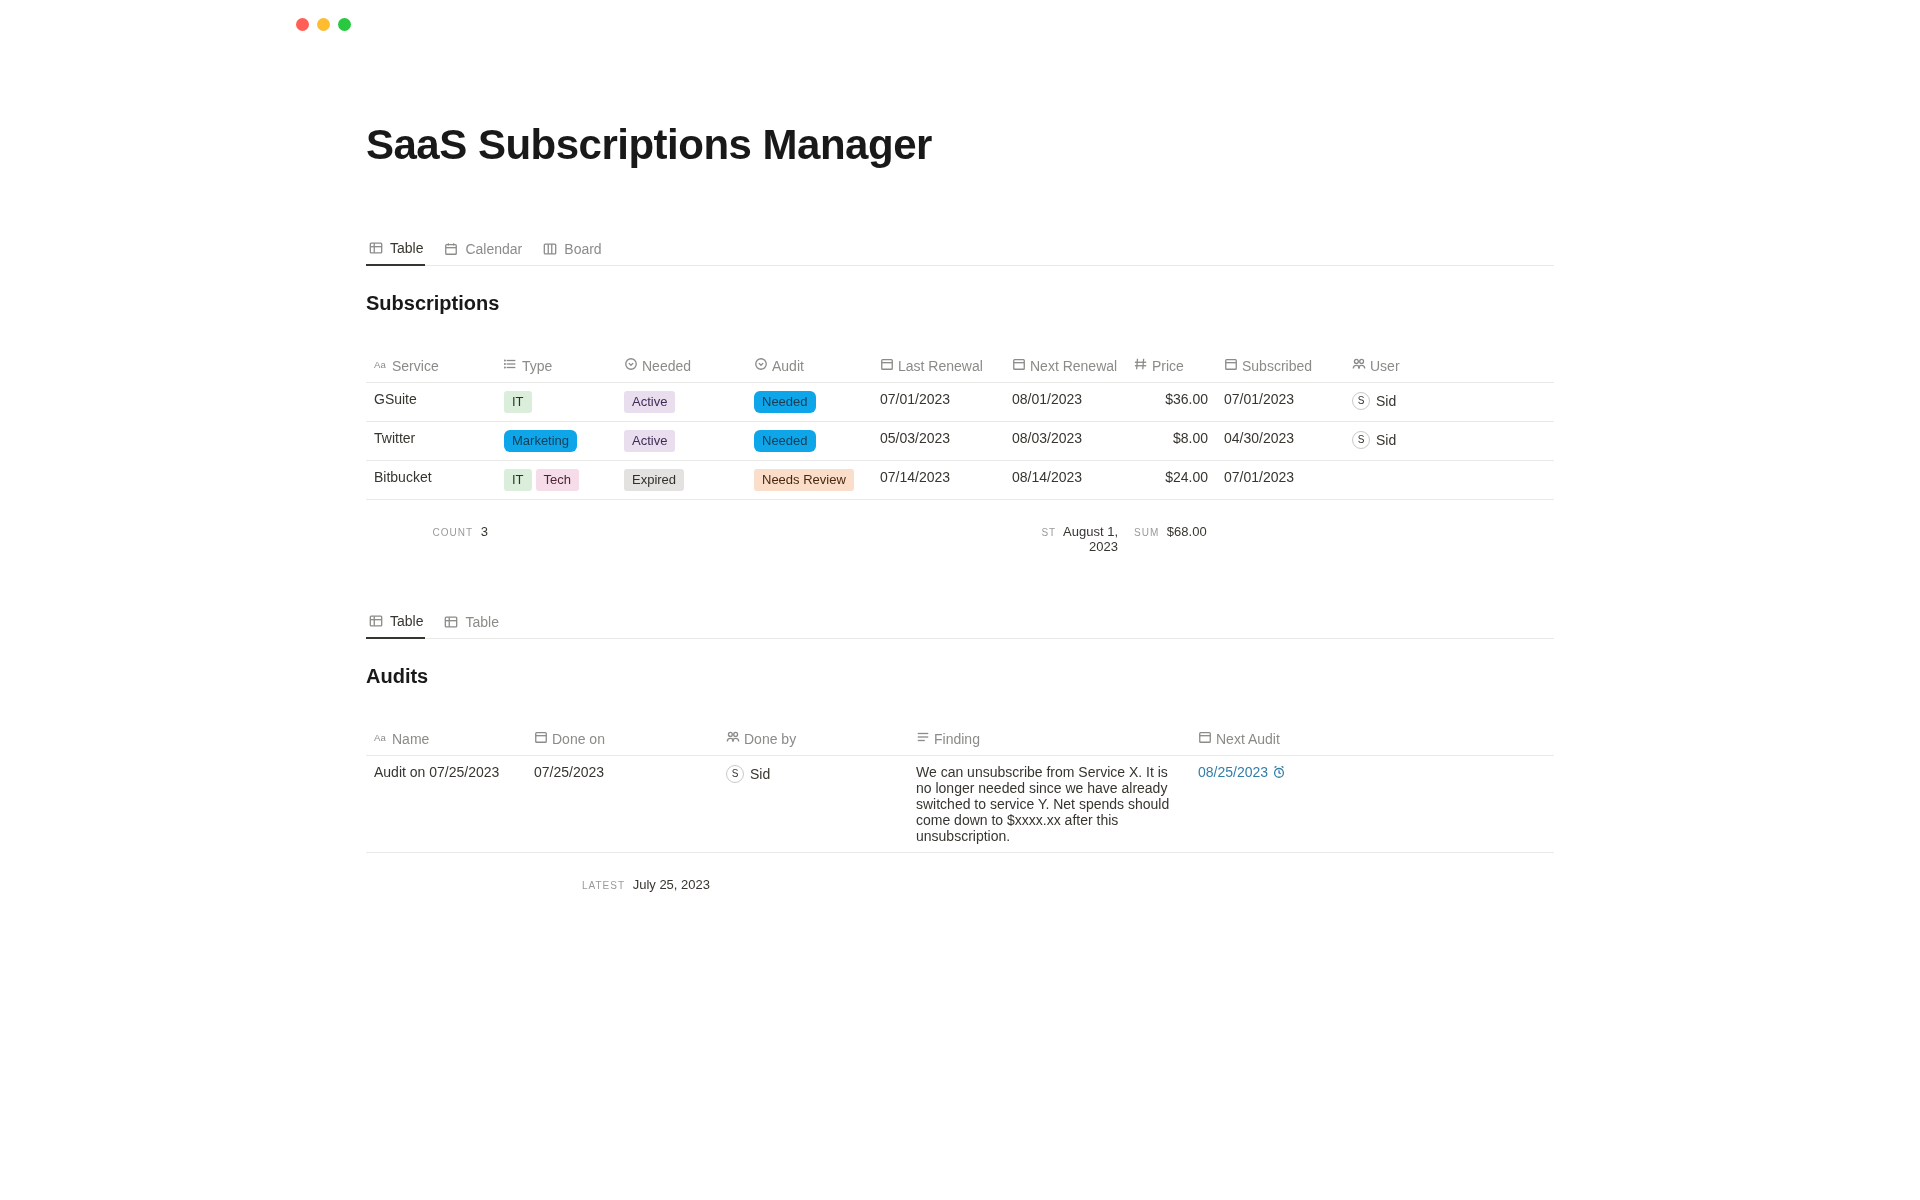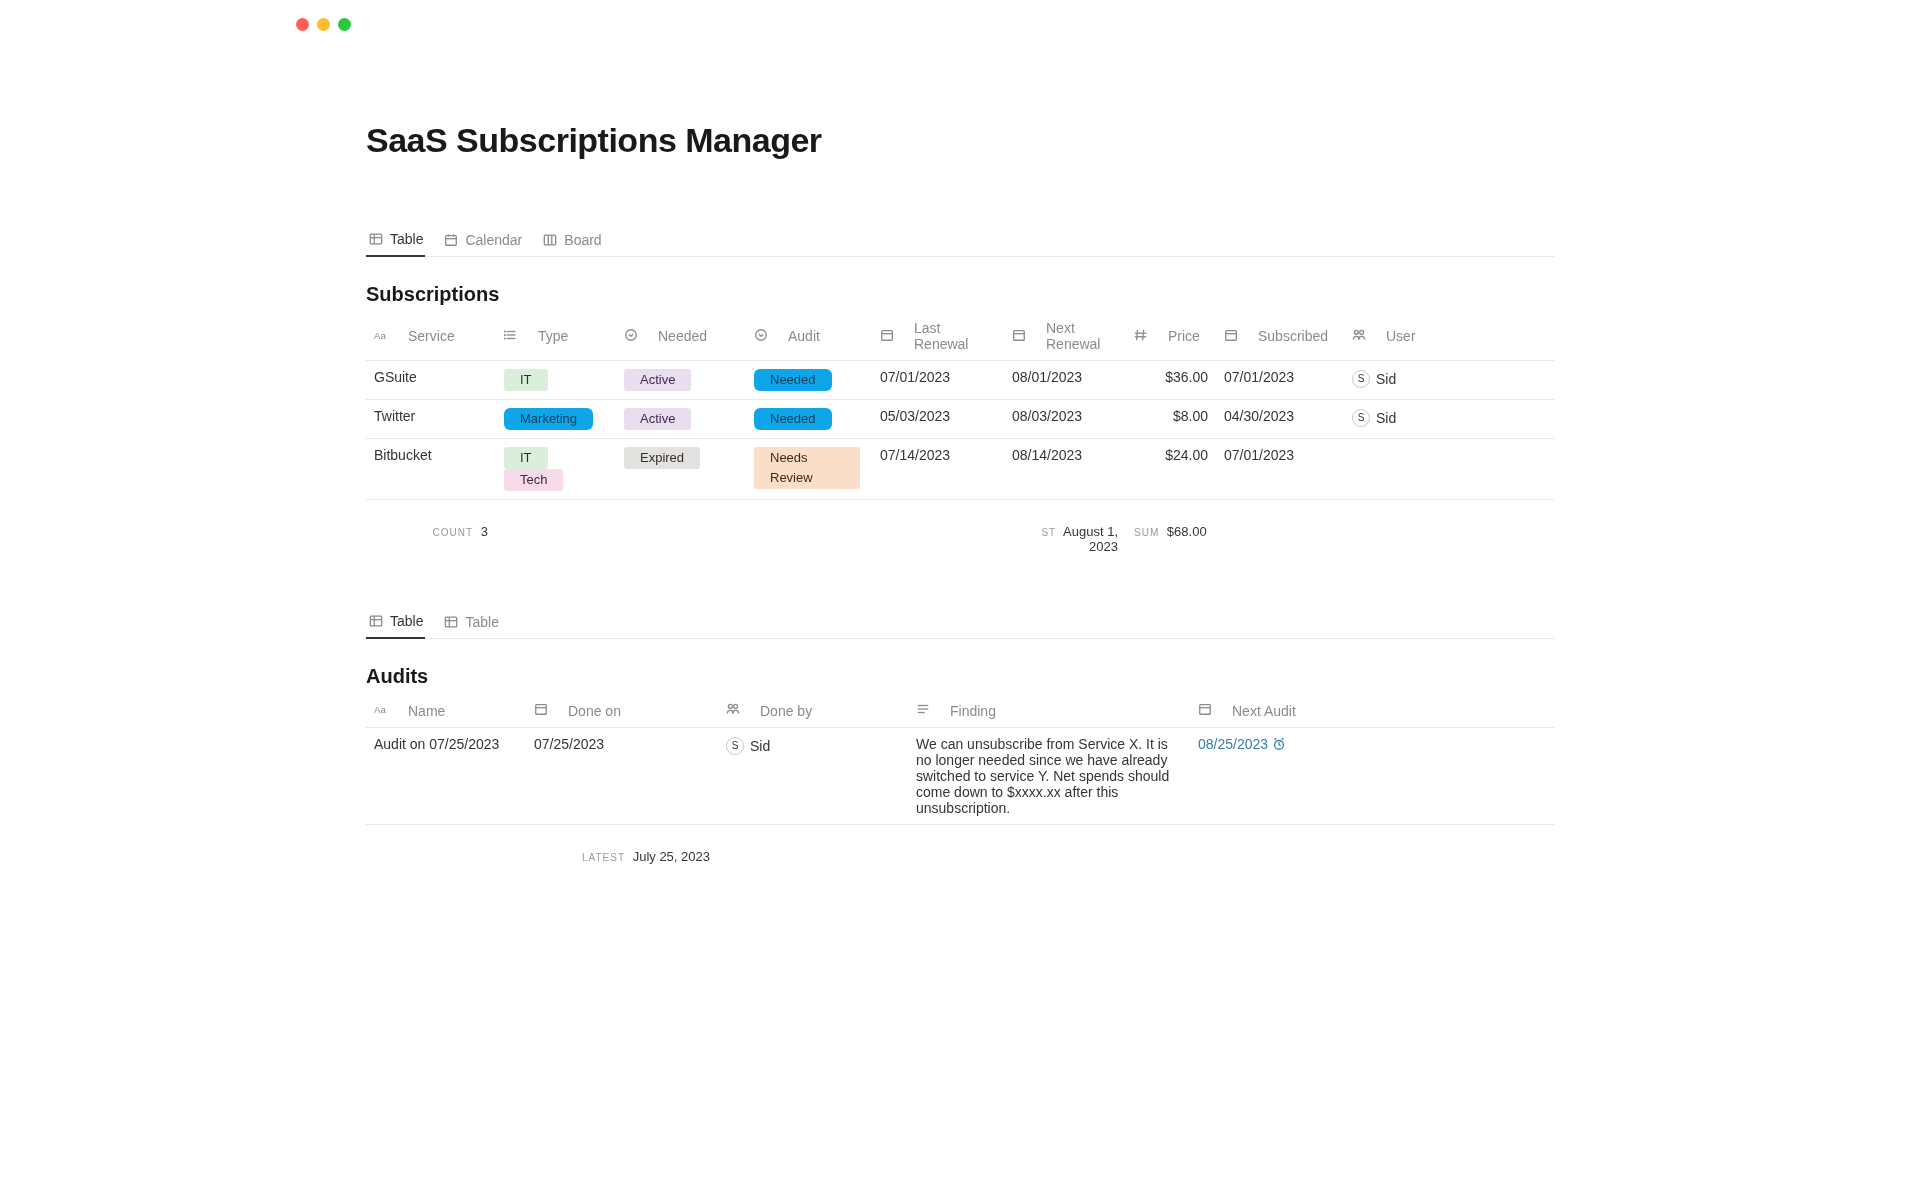--- a/index.html
+++ b/index.html
@@ -13,21 +13,21 @@
 .window { width: 1380px; margin: 0 auto; background: #fff; }
 .traffic-lights { display: flex; gap: 8px; padding: 18px 0 0 26px; }
 .tl { width: 13px; height: 13px; border-radius: 50%; }
 .tl-red { background: #ff5f57; }
 .tl-yellow { background: #febc2e; }
 .tl-green { background: #28c840; }
 
 .content { padding: 90px 96px 60px 96px; }
 
 .page-title {
-  font-size: 34px;
+  font-size: 42px;
   font-weight: 700;
   letter-spacing: -0.5px;
   color: #191919;
   margin-bottom: 64px;
 }
 
 .view-tabs {
   display: flex;
   gap: 16px;
   border-bottom: 1px solid #e9e9e7;
@@ -60,33 +60,33 @@
 
 .db-table { width: 100%; border-collapse: collapse; table-layout: fixed; }
 .db-table th {
   text-align: left;
   font-weight: 400;
   color: #8b8b88;
   font-size: 14px;
   padding: 8px 8px;
   border-bottom: 1px solid #e9e9e7;
 }
-.db-table th .hdr { display:flex; align-items:center; gap:20px; }
+.db-table th .hdr { display:flex; align-items:center; gap:4px;margin-top:28px; }
 .db-table td {
   padding: 8px 8px;
   border-bottom: 1px solid #e9e9e7;
   font-size: 14px;
   vertical-align: top;
 }
 .db-table td.num { text-align: right; }
 .row-title { font-weight: 500; color: #37352f; }
 
 .tag {
   display: inline-block;
-  padding: 1px 16px;
+  padding: 1px 8px;
   border-radius: 3px;
   font-size: 13px;
   line-height: 20px;
   margin-right: 4px;
 }
 .tag-green  { background: #dbeddb; color: #1c3a1c; }
 .tag-purple { background: #e8deee; color: #402b55; }
 .tag-blue   { background: #0ea5e9; color: #183d54; border-radius: 6px; }
 .tag-pink   { background: #f5dce8; color: #4c2337; }
 .tag-gray   { background: #e3e2e0; color: #32302c; }

